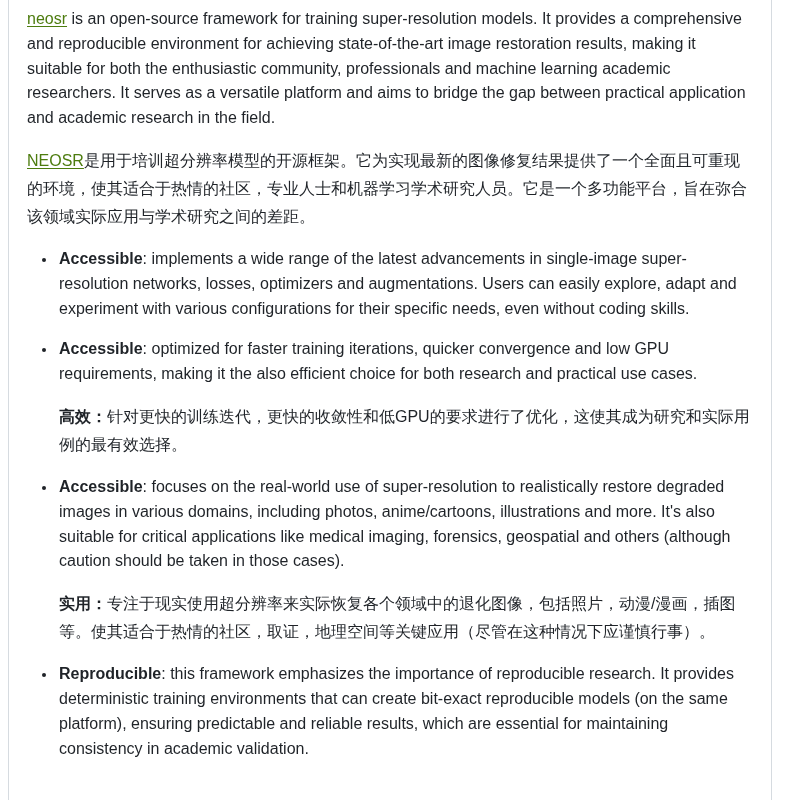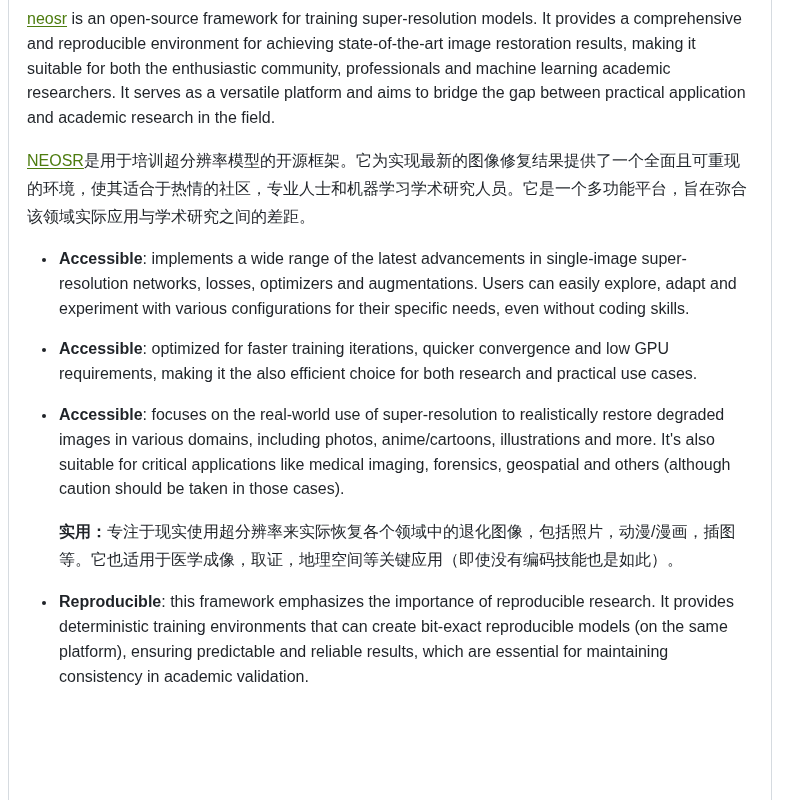--- a/index.html
+++ b/index.html
@@ -45,25 +45,26 @@
   <p class="zh"><a href="#">NEOSR</a><span>是用于培训超分辨率模型的开源框架。它为实现最新的图像修复结果提供了一个全面且可重现的环境，使其适合于热情的社区，专业人士和机器学习学术研究人员。它是一个多功能平台，旨在弥合该领域实际应用与学术研究之间的差距。</span></p>
 
   <ul class="features">
 
     <li>
       <p class="en"><strong>Accessible</strong><span>: implements a wide range of the latest advancements in single-image super-resolution networks, losses, optimizers and augmentations. Users can easily explore, adapt and experiment with various configurations for their specific needs, even without coding skills.</span></p>
     </li>
 
     <li>
       <p class="en"><strong>Accessible</strong><span>: optimized for faster training iterations, quicker convergence and low GPU requirements, making it the also efficient choice for both research and practical use cases.</span></p>
+      <p class="zh"><strong>高效：</strong><span>针对更快的训练迭代，更快的收敛性和低GPU的要求进行了优化，这使其成为研究和实际用例的最有效选择。</span></p>
     </li>
 
     <li>
       <p class="en"><strong>Accessible</strong><span>: focuses on the real-world use of super-resolution to realistically restore degraded images in various domains, including photos, anime/cartoons, illustrations and more. It's also suitable for critical applications like medical imaging, forensics, geospatial and others (although caution should be taken in those cases).</span></p>
-      <p class="zh"><strong>实用：</strong><span>专注于现实使用超分辨率来实际恢复各个领域中的退化图像，包括照片，动漫/漫画，插图等。它也适用于医学成像，取证，地理空间等关键应用（即使没有编码技能也是如此）。</span></p>
+      <p class="zh"><strong>实用：</strong><span>专注于现实使用超分辨率来实际恢复各个领域中的退化图像，包括照片，动漫/漫画，插图等。使其适合于热情的社区，取证，地理空间等关键应用（尽管在这种情况下应谨慎行事）。</span></p>
     </li>
 
     <li>
       <p class="en"><strong>Reproducible</strong><span>: this framework emphasizes the importance of reproducible research. It provides deterministic training environments that can create bit-exact reproducible models (on the same platform), ensuring predictable and reliable results, which are essential for maintaining consistency in academic validation.</span></p>
 
     </li>
 
   </ul>
 </div>
 

